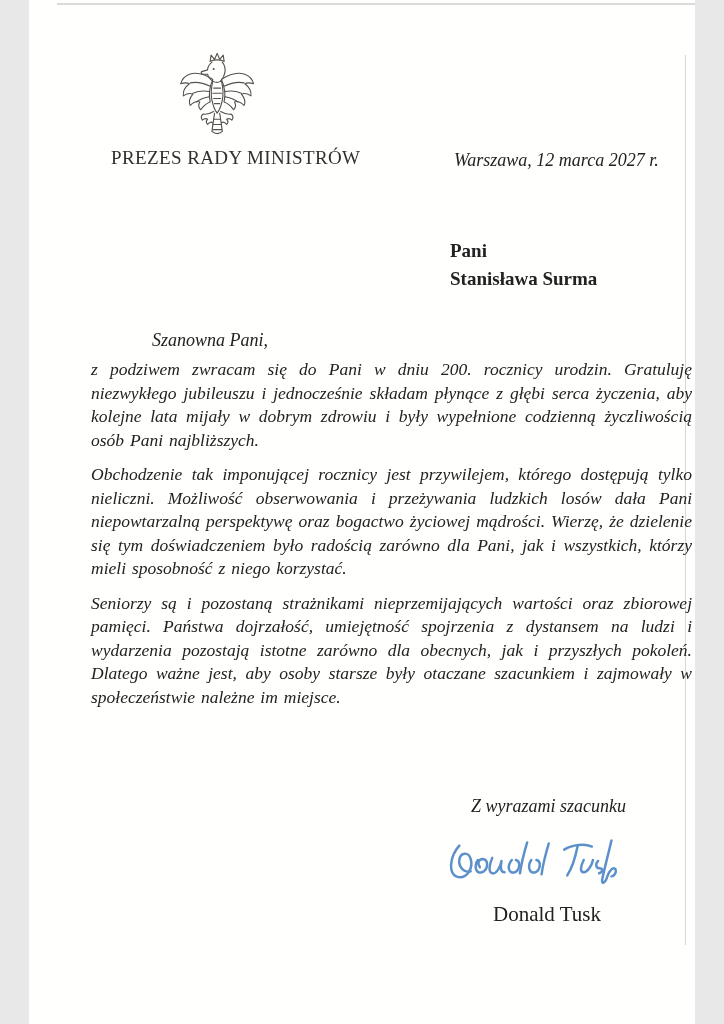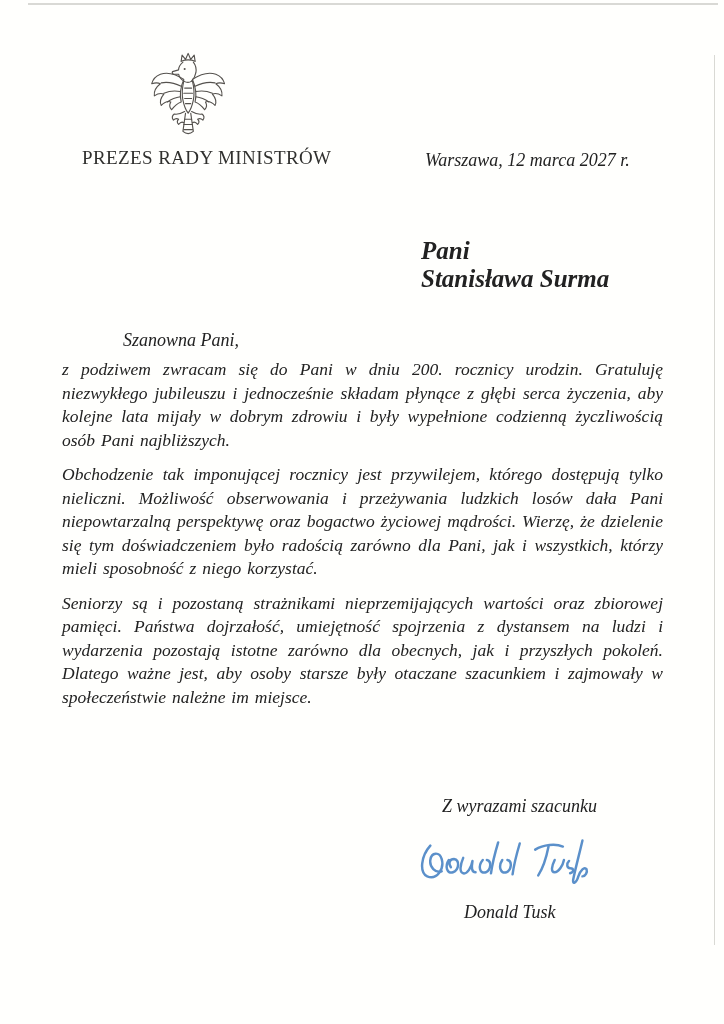--- a/index.html
+++ b/index.html
@@ -2,21 +2,21 @@
 <html lang="pl"><head>
 <meta charset="utf-8">
 <style>
   html, body {
     margin: 0;
     padding: 0;
     background: #e8e8e8;
   }
   .page {
     position: relative;
-    width: 724px;
+    width: 666px;
     height: 1024px;
     margin: 0 auto;
     background: #fffffd;
     overflow: hidden;
     font-family: "Liberation Serif", serif;
     color: #222222;
   }
   
   .scan-top {
     position: absolute;
@@ -45,23 +45,22 @@
   .dateline {
     position: absolute;
     left: 425px; top: 150px;
     font-style: italic;
     font-size: 18px;
     white-space: nowrap;
   }
   .addressee {
     position: absolute;
     left: 421px; top: 237px;
-    font-style: italic;
     font-weight: bold;
-    font-size: 25px;
+    font-size: 19px;
     line-height: 28px;
   }
   .greeting {
     position: absolute;
     left: 123px; top: 330px;
     font-style: italic;
     font-size: 18px;
   }
   .letter-body {
     position: absolute;
@@ -86,22 +85,21 @@
     margin-left: 10px;
   }
   .signature {
     position: absolute;
     left: 418px; top: 831px;
     width: 185px; height: 62px;
   }
   .signatory {
     position: absolute;
     left: 464px; top: 902px;
-    font-style: italic;
-    font-size: 18px;
+    font-size: 21px;
     white-space: nowrap;
   }
 </style>
 </head>
 <body>
 
 <div class="page">
 
   <div class="scan-top"></div>
   <div class="scan-right"></div>

